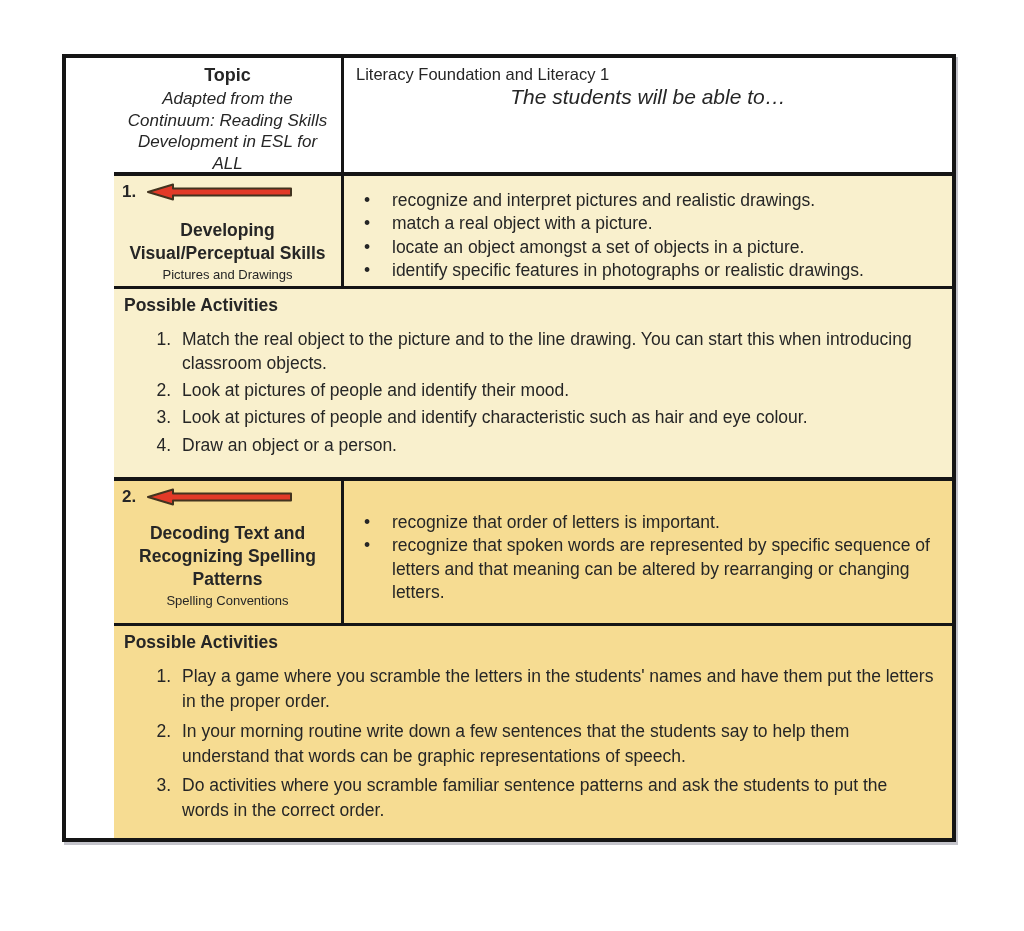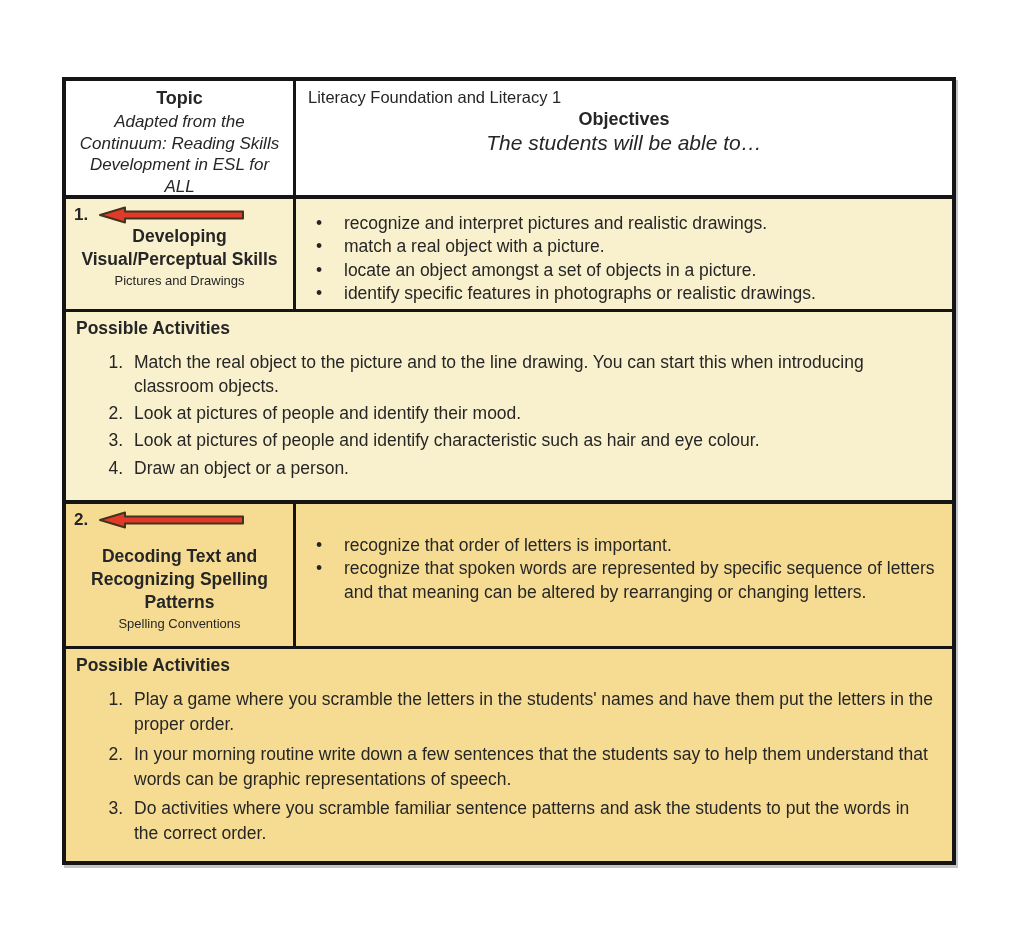--- a/index.html
+++ b/index.html
@@ -12,28 +12,29 @@
   .canvas {
     position: relative;
     width: 1024px;
     height: 931px;
     background: #ffffff;
     overflow: hidden;
   }
   .doc-table {
     position: absolute;
     left: 62px;
-    top: 77px;
+    top: 54px;
     width: 894px;
     height: 788px;
     box-sizing: border-box;
     border: 4px solid #151515;
     display: flex;
     flex-direction: column;
     box-shadow: 2px 3px 0 rgba(125,125,140,0.45);
+    padding-left: 48px;
   }
   .row { display: flex; box-sizing: border-box; }
 
   .header-row   { height: 118px; border-bottom: 4px solid #151515; background: #ffffff; }
   .topic-row-1  { height: 113px; border-bottom: 3px solid #151515; background: #f9f0cd; }
   .pa-1         { height: 192px; border-bottom: 4px solid #151515; background: #f9f0cd; display: block; }
   .topic-row-2  { height: 145px; border-bottom: 3px solid #151515; background: #f6dc92; }
   .pa-2         { flex: 1; background: #f6dc92; display: block; }
 
   .cell-left {
@@ -51,21 +52,21 @@
   .header-right { padding: 7px 12px 0; }
   .course-label { font-size: 16.5px; }
   .obj-title { font-weight: bold; font-size: 18px; text-align: center; margin-top: 2px; }
   .obj-subtitle { font-style: italic; font-size: 21px; text-align: center; margin-top: 1px; }
 
   
   .num-line { display: flex; align-items: center; gap: 9px; padding: 6px 0 0 8px; }
   .sec-num { font-weight: bold; font-size: 17px; }
   .arrow-icon svg { display: block; }
   .sec-title { font-weight: bold; font-size: 17.5px; text-align: center; line-height: 1.32; padding: 0 6px; }
-  .topic-row-1 .sec-title { }
+  .topic-row-1 .sec-title { margin-top: 17px; }
   .topic-row-2 .sec-title { margin-top: 15px; }
   .sec-subtitle { font-size: 13px; text-align: center; margin-top: 2px; }
 
   
   .bullets { list-style: none; margin: 0; padding: 0 12px 0 20px; }
   .topic-row-1 .bullets { margin-top: 13px; }
   .topic-row-2 .bullets { margin-top: 30px; }
   .bullets li { display: flex; font-size: 17.5px; line-height: 1.34; }
   .bullets .b { width: 28px; flex: none; }
 
@@ -82,21 +83,20 @@
 <div class="canvas">
   <div class="doc-table">
 
     <div class="row header-row">
       <div class="cell-left header-left">
         <div class="topic-title">Topic</div>
         <div class="topic-subtitle">Adapted from the Continuum: Reading Skills Development in ESL for ALL</div>
       </div>
       <div class="cell-right header-right">
         <div class="course-label">Literacy Foundation and Literacy 1</div>
-        <div class="obj-title">Objectives</div>
         <div class="obj-subtitle">The students will be able to…</div>
       </div>
     </div>
 
     <div class="row topic-row-1">
       <div class="cell-left">
         <div class="num-line">
           <span class="sec-num">1.</span>
           <span class="arrow-icon">
             <svg width="150" height="18" viewBox="0 0 150 18">

